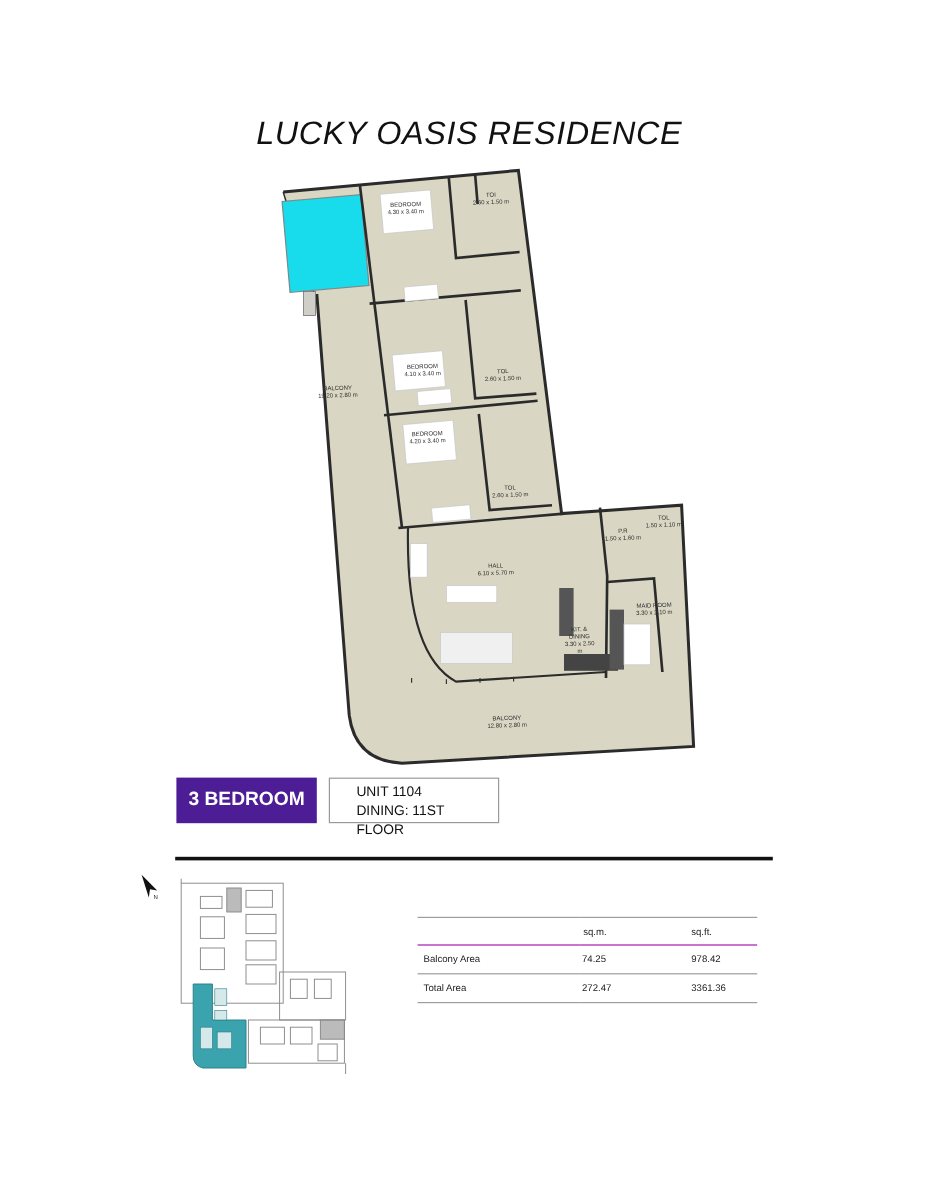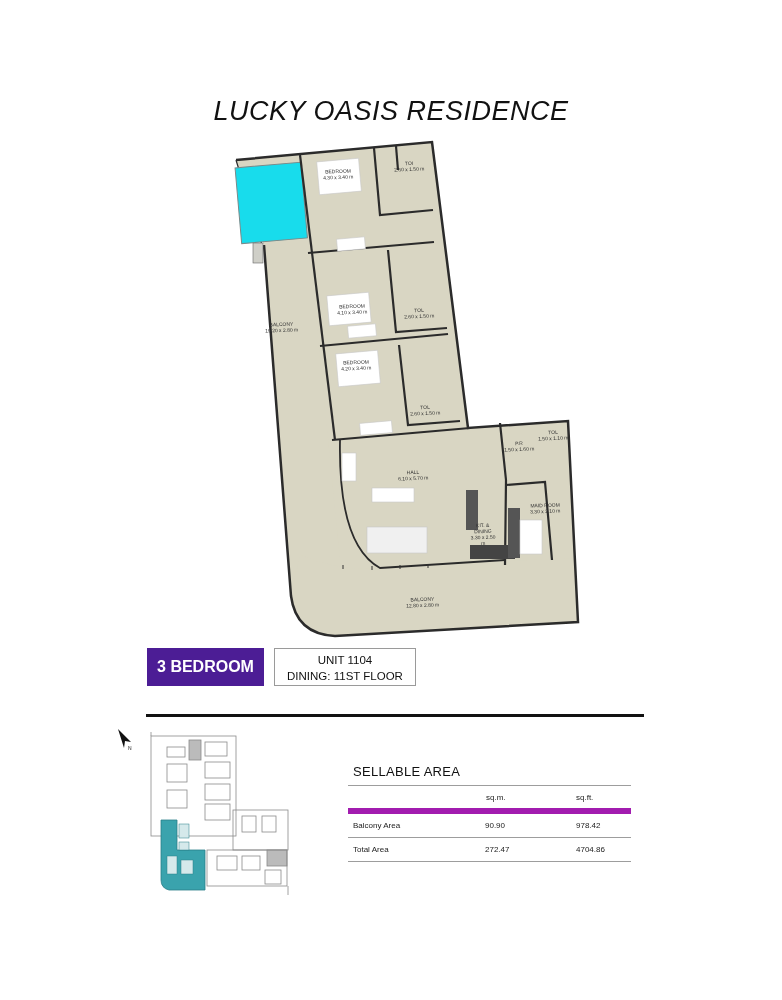--- a/index.html
+++ b/index.html
@@ -3,29 +3,29 @@
 <meta charset="utf-8">
 <style>
   html, body { margin:0; padding:0; background:#ffffff; }
   body { width:782px; height:1000px; position:relative; overflow:hidden; font-family:"Liberation Sans", sans-serif; color:#111; }
   .title { position:absolute; left:0; width:782px; top:96px; text-align:center; font-size:27px; letter-spacing:0.5px; color:#111;font-style:italic; }
   .plan { position:absolute; left:0; top:0; width:782px; height:1000px; }
   .plan svg { width:782px; height:1000px; display:block; }
   .room-label { position:absolute; font-size:5px; line-height:6px; color:#333; text-align:center; white-space:nowrap; transform:rotate(-2deg); }
   .room-label .dim { display:block; }
   .badge { position:absolute; left:147px; top:648px; width:117px; height:38px; background:#4c1d95; color:#fff; font-weight:bold; font-size:16px; display:flex; align-items:center; justify-content:center; }
-  .unit-box { position:absolute; left:274px; top:648px; width:142px; height:38px; border:1px solid #9a9a9a; box-sizing:border-box; padding:3px 10px; font-size:11.5px; line-height:16px; color:#111;text-align:center; }
+  .unit-box { position:absolute; left:274px; top:648px; width:142px; height:38px; border:1px solid #9a9a9a; box-sizing:border-box; padding:3px 22px; font-size:11.5px; line-height:16px; color:#111; }
   .divider { position:absolute; left:146px; top:714px; width:498px; height:3px; background:#111; }
   .north { position:absolute; left:117px; top:728px; }
   .north-n { position:absolute; left:128px; top:745px; font-size:5px; color:#222; }
   .keyplan { position:absolute; left:147px; top:732px; width:145px; height:165px; }
   .area { position:absolute; left:348px; top:764px; width:283px; }
   .area h2 { margin:0 0 6px 5px; font-weight:normal; font-size:13px; letter-spacing:0.3px; color:#111; }
   .area table { width:100%; border-collapse:collapse; font-size:8px; color:#222; }
-  .area th { font-weight:normal; height:20px; text-align:left; border-top:1px solid #9d9d9d; border-bottom:6px solid #a21caf;margin-top:28px; }
+  .area th { font-weight:normal; height:20px; text-align:left; border-top:1px solid #9d9d9d; border-bottom:1px solid #a21caf;margin-top:28px; }
   .area td { height:21px; border-bottom:1px solid #9d9d9d; }
   .area td.lbl { padding-left:5px; width:130px; }
   .area td.v1, .area th.v1 { width:88px; }
   .area th.v1 { padding-left:2px; }
 </style>
 </head>
 <body>
 
 <div class="title">LUCKY OASIS RESIDENCE</div>
 
@@ -143,35 +143,34 @@
   <path d="M14,88 L30,88 L30,118 L58,118 L58,158 L22,158 Q14,156 14,148 Z" fill="#3aa3ad" stroke="#2a7f88" stroke-width="0.8"></path>
   <g fill="#d5e9eb" stroke="#2a7f88" stroke-width="0.5">
     <rect x="32" y="92" width="10" height="14"></rect>
       <rect x="32" y="110" width="10" height="8"></rect>
     <rect x="34" y="128" width="12" height="14"></rect>
       <rect x="20" y="124" width="10" height="18"></rect>
   </g>
 </svg>
 
 <div class="area">
-  <h2>SELLABLE AREA</h2>
   <table>
     <thead>
       <tr>
         <th></th>
         <th class="v1">sq.m.</th>
         <th>sq.ft.</th>
       </tr>
     </thead>
     <tbody>
       <tr>
         <td class="lbl">Balcony Area</td>
-        <td class="v1">90.90</td>
+        <td class="v1">74.25</td>
         <td>978.42</td>
       </tr>
       <tr>
         <td class="lbl">Total Area</td>
         <td class="v1">272.47</td>
-        <td>4704.86</td>
+        <td>3361.36</td>
       </tr>
     </tbody>
   </table>
 </div>
 
 </body></html>

